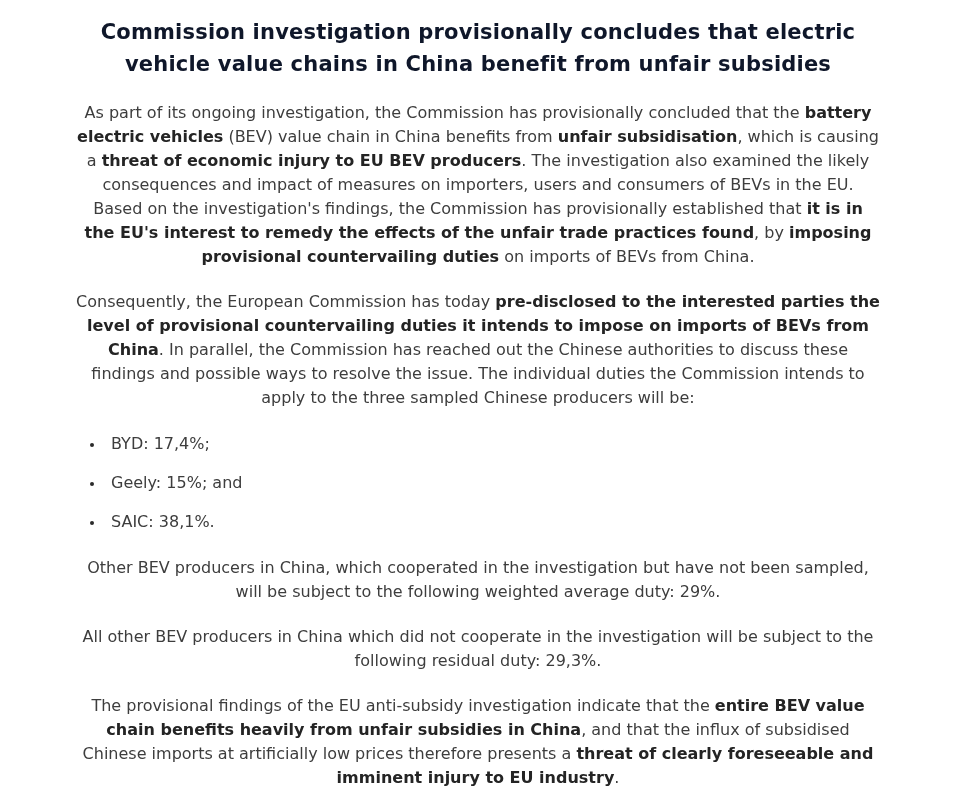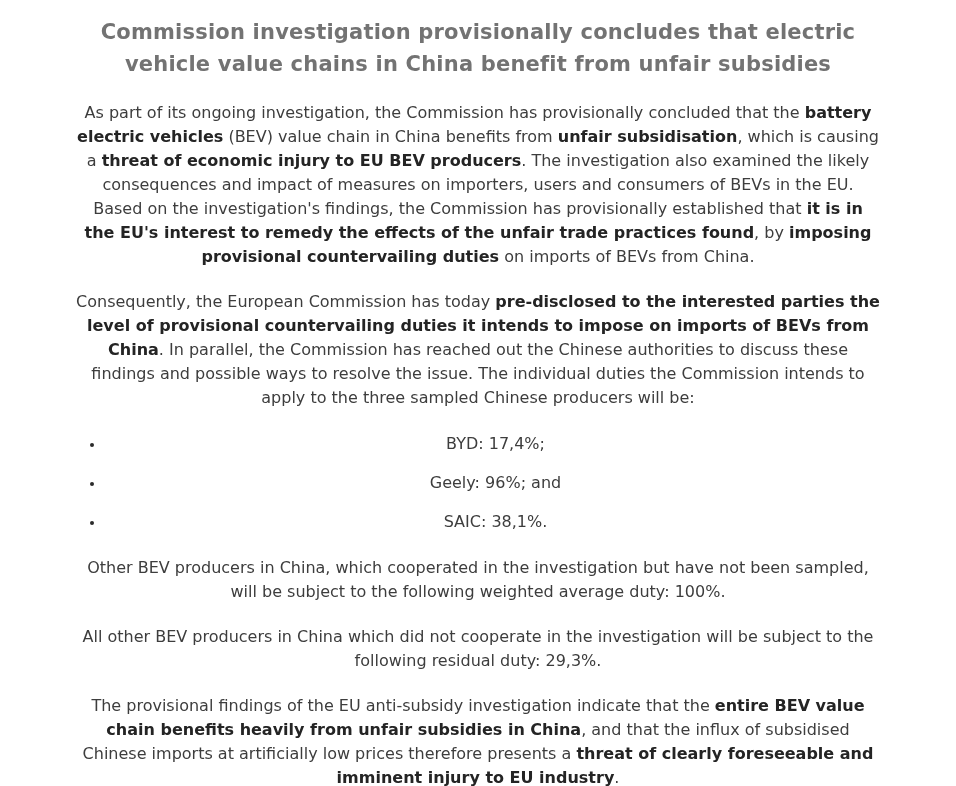--- a/index.html
+++ b/index.html
@@ -20,21 +20,21 @@
     overflow: hidden;
     background: #ffffff;
     box-sizing: border-box;
   }
   h1.doc-title {
     margin: 0;
     padding: 16px 80px 0 80px;
     font-size: 21px;
     line-height: 32px;
     font-weight: bold;
-    color: #737373;
+    color: #0f172a;
     text-align: center;
     letter-spacing: 0.2px;
   }
   .doc-body {
     padding: 0 76px;
     color: #3d3d3d;
     font-size: 16px;
     line-height: 24px;
   }
   .doc-body p {
@@ -42,21 +42,20 @@
     text-align: center;
   }
   .doc-body .b {
     font-weight: bold;
     color: #242424;
   }
   ul.bullet-list {
     margin: 22px 0;
     padding-left: 29px;
     list-style: disc outside;
-    text-align: center;
   }
   ul.bullet-list li {
     margin-bottom: 15px;
     padding-left: 6px;
   }
   ul.bullet-list li:last-child {
     margin-bottom: 8px;
   }
   ul.bullet-list li::marker {
     color: #2b2b2b;
@@ -67,21 +66,21 @@
 <body>
 
 <div class="page">
   <h1 class="doc-title">Commission investigation provisionally concludes that electric vehicle value chains in China benefit from unfair subsidies</h1>
 
   <div class="doc-body">
       <p><span>As part of its ongoing investigation, the Commission has provisionally concluded that the </span><span class="b">battery electric vehicles</span><span> (BEV) value chain in China benefits from </span><span class="b">unfair subsidisation</span><span>, which is causing a </span><span class="b">threat of economic injury to EU BEV producers</span><span>. The investigation also examined the likely consequences and impact of measures on importers, users and consumers of BEVs in the EU. Based on the investigation's findings, the Commission has provisionally established that </span><span class="b">it is in the EU's interest to remedy the effects of the unfair trade practices found</span><span>, by </span><span class="b">imposing provisional countervailing duties</span><span> on imports of BEVs from China.</span></p>
       <p><span>Consequently, the European Commission has today </span><span class="b">pre-disclosed to the interested parties the level of provisional countervailing duties it intends to impose on imports of BEVs from China</span><span>. In parallel, the Commission has reached out the Chinese authorities to discuss these findings and possible ways to resolve the issue. The individual duties the Commission intends to apply to the three sampled Chinese producers will be:</span></p>
       <ul class="bullet-list">
         <li>BYD: 17,4%;</li>
-        <li>Geely: 96%; and</li>
+        <li>Geely: 15%; and</li>
         <li>SAIC: 38,1%.</li>
       </ul>
-      <p><span>Other BEV producers in China, which cooperated in the investigation but have not been sampled, will be subject to the following weighted average duty: 100%.</span></p>
+      <p><span>Other BEV producers in China, which cooperated in the investigation but have not been sampled, will be subject to the following weighted average duty: 29%.</span></p>
       <p><span>All other BEV producers in China which did not cooperate in the investigation will be subject to the following residual duty: 29,3%.</span></p>
       <p><span>The provisional findings of the EU anti-subsidy investigation indicate that the </span><span class="b">entire BEV value chain benefits heavily from unfair subsidies in China</span><span>, and that the influx of subsidised Chinese imports at artificially low prices therefore presents a </span><span class="b">threat of clearly foreseeable and imminent injury to EU industry</span><span>.</span></p>
     </div>
 
 </div>
 
 </body></html>

